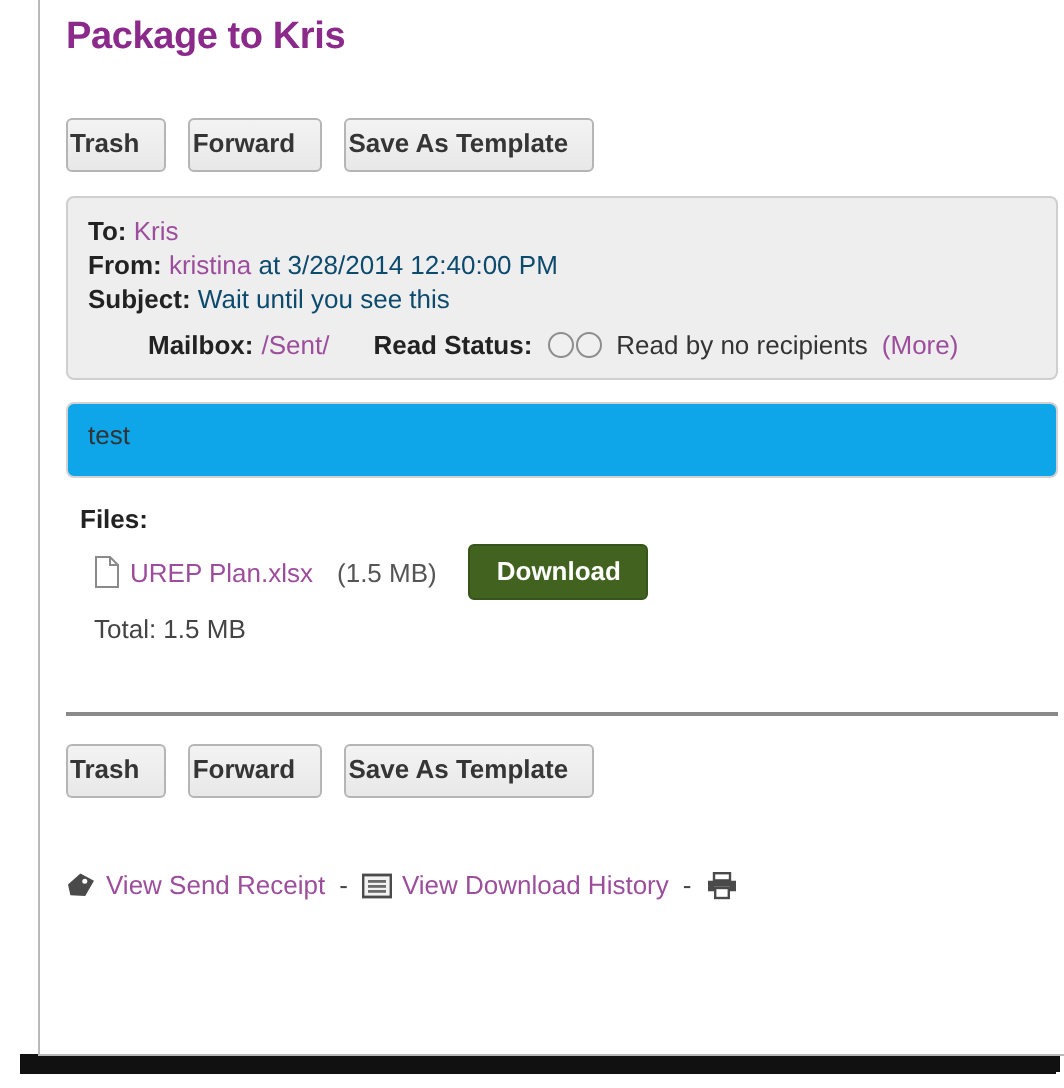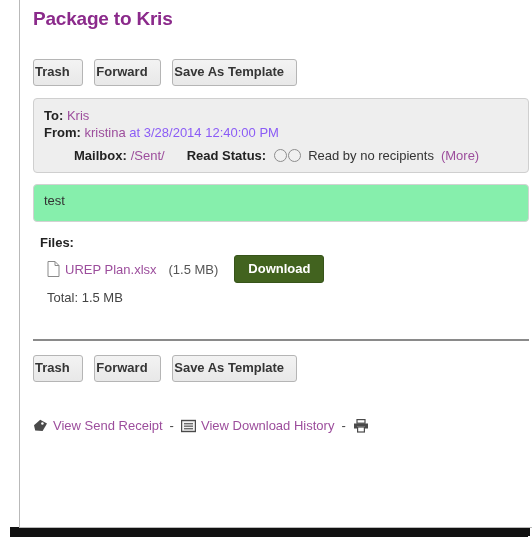--- a/index.html
+++ b/index.html
@@ -97,21 +97,21 @@
     font-size: 13px;
     color: #333333;
     white-space: nowrap;
   }
   .lbl { font-weight: bold; color: #222222; }
   .lnk {
     color: #9c4d9c;
     text-decoration: none;
     cursor: pointer;
   }
-  .plain { color: #8b5cf6; }
+  .plain { color: #0c4a6e; }
 
   .status-row {
     margin-top: 7px;
     padding-left: 30px;
     display: flex;
     align-items: center;
     white-space: nowrap;
   }
   .status-row .lbl { margin-right: 4px; }
   .sep-gap { display: inline-block; width: 22px; }
@@ -128,21 +128,21 @@
   .btn-recall {
     padding: 5px 13px 6px 13px;
     margin-left: 9px;
   }
 
   
   .body-box {
     margin-top: 11px;
     width: 496px;
     min-height: 38px;
-    background: #86efac;
+    background: #0ea5e9;
     border: 1px solid #d2d2d2;
     border-radius: 4px;
     box-sizing: border-box;
     padding: 8px 10px;
     font-size: 13px;
     color: #333333;
   }
 
   
   .files-block { margin-top: 13px; padding-left: 7px; }
@@ -227,20 +227,24 @@
         <span class="lbl">To:</span>
         <a class="lnk">Kris</a>
       </div>
 
       <div class="info-line">
         <span class="lbl">From:</span>
         <a class="lnk">kristina</a>
         <span class="plain">at 3/28/2014 12:40:00 PM</span>
       </div>
 
+      <div class="info-line">
+        <span class="lbl">Subject:</span>
+        <span class="plain">Wait until you see this</span>
+      </div>
 
       <div class="status-row">
         <span class="lbl">Mailbox:</span>
         <a class="lnk">/Sent/</a>
         <span class="sep-gap"></span>
         <span class="lbl">Read Status:</span>
         <span class="dots">
           <span class="dot"></span>
           <span class="dot"></span>
         </span>

